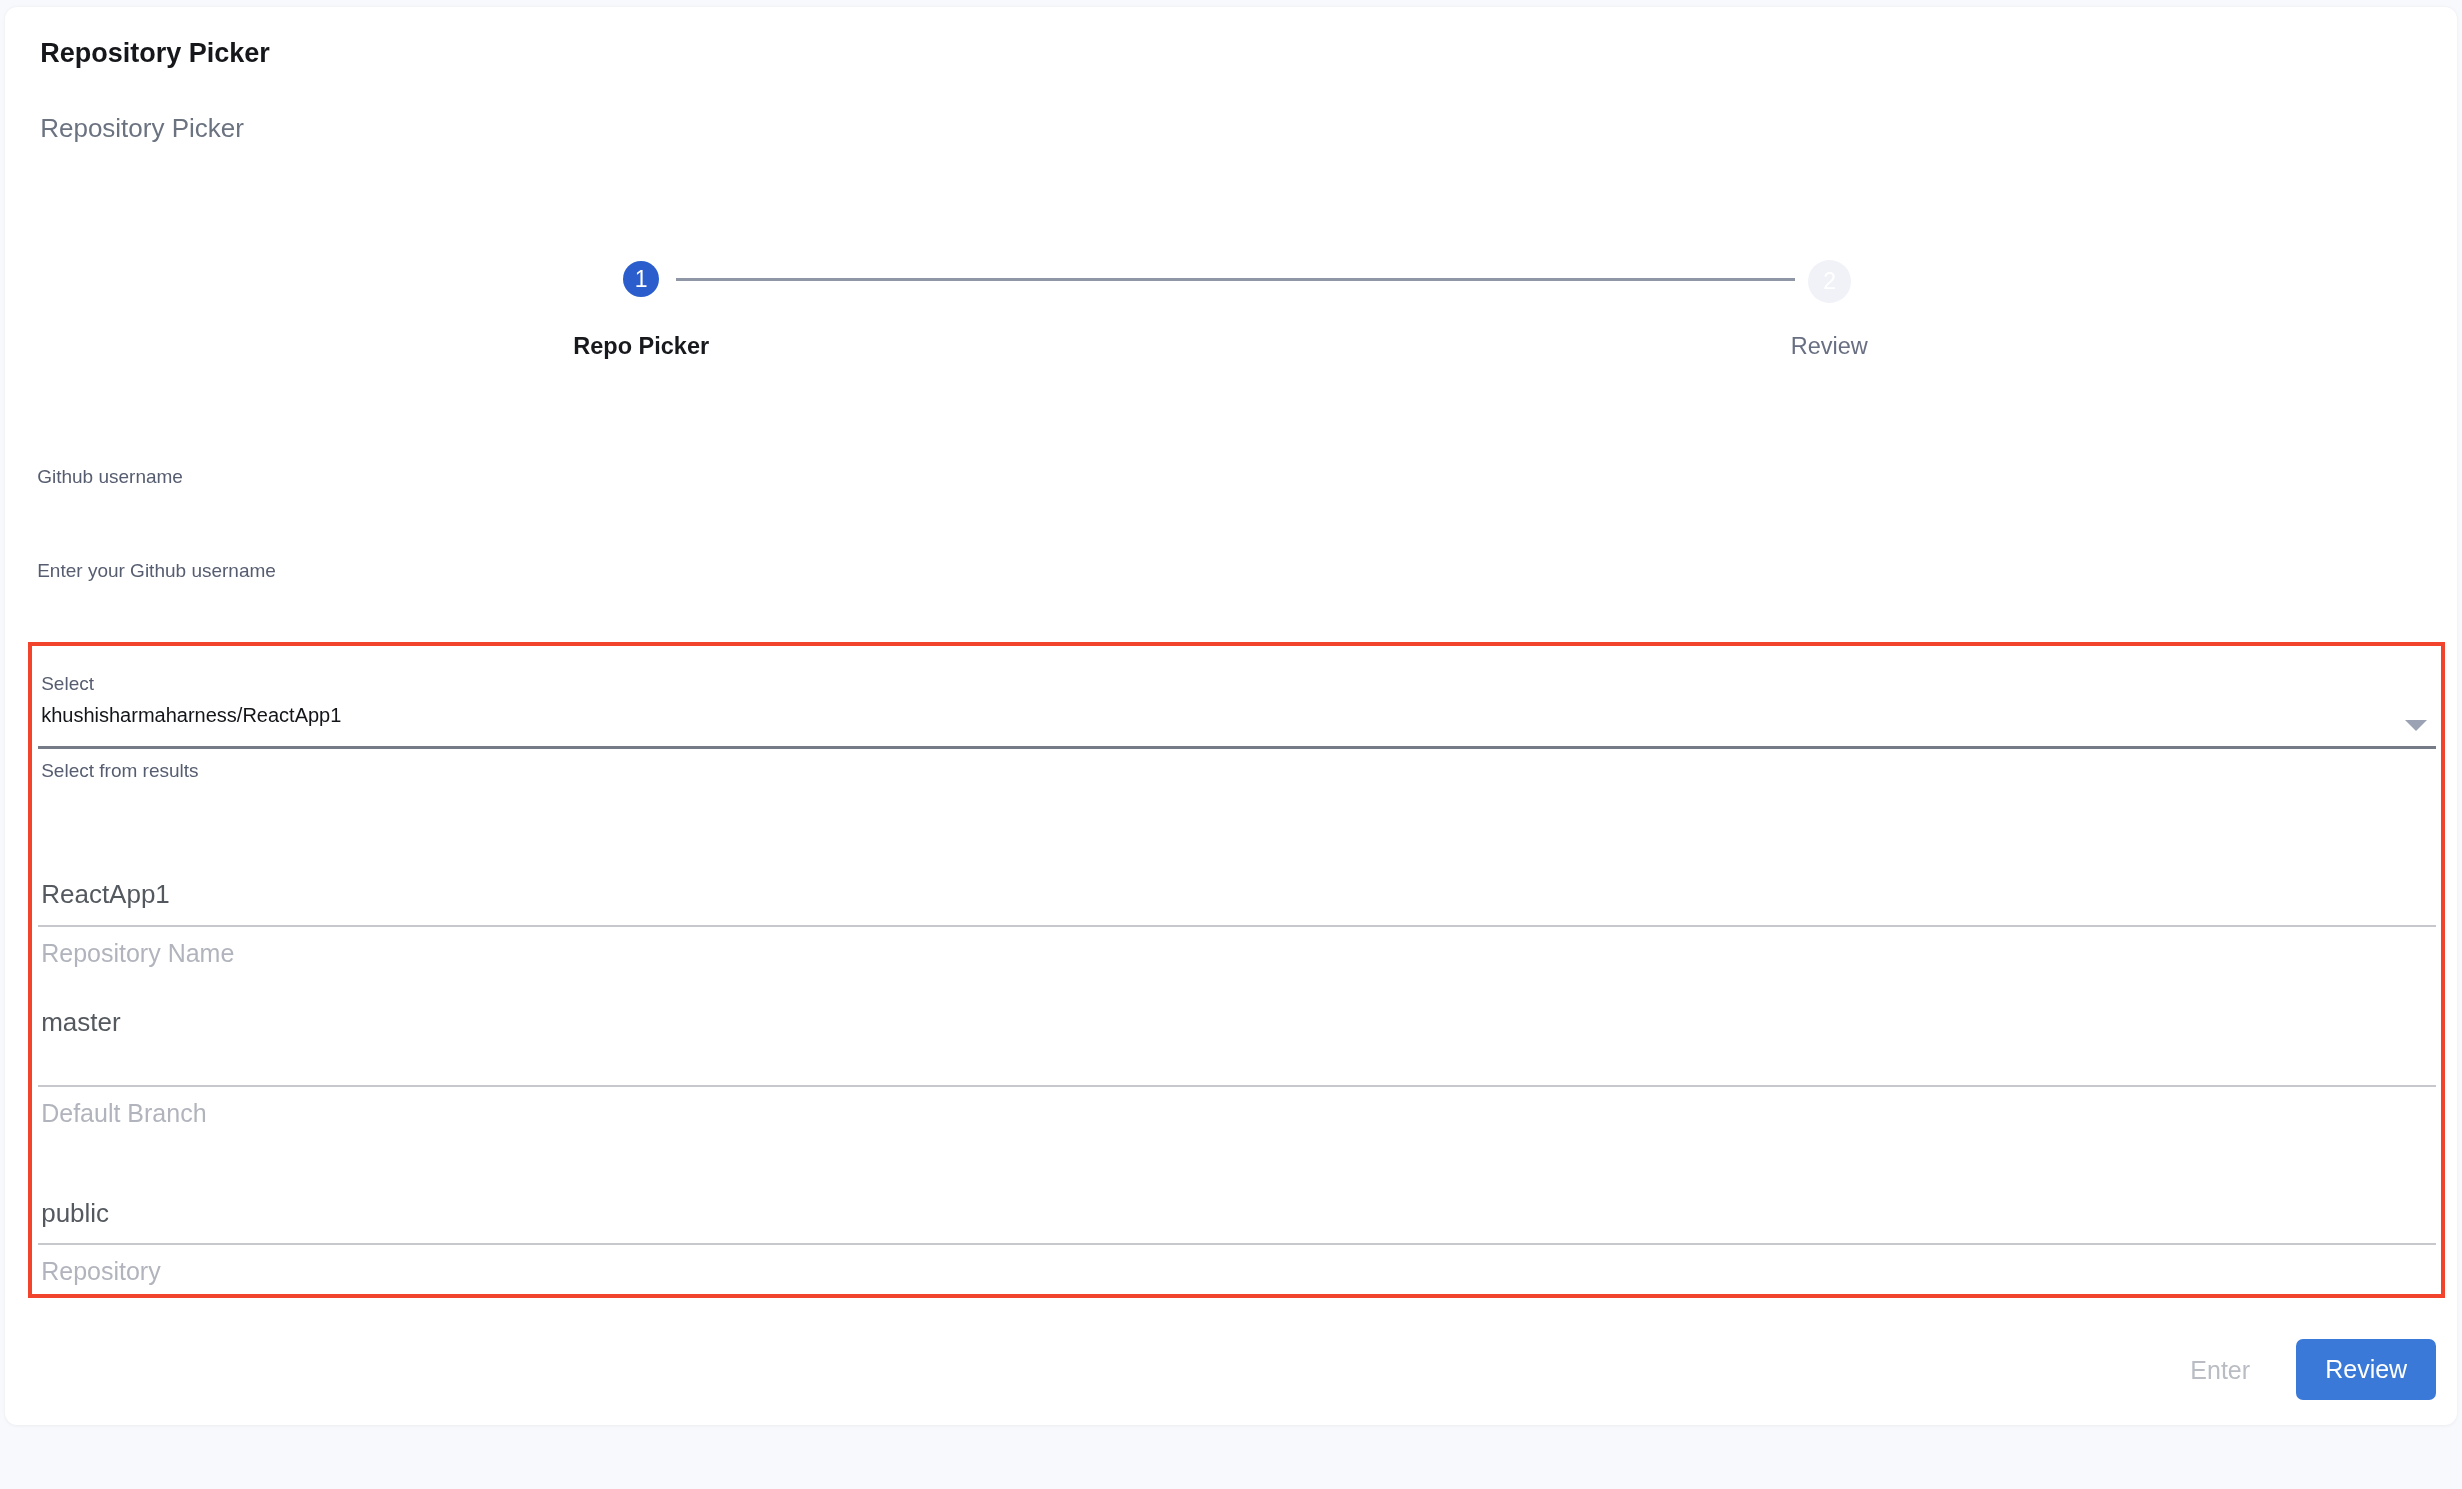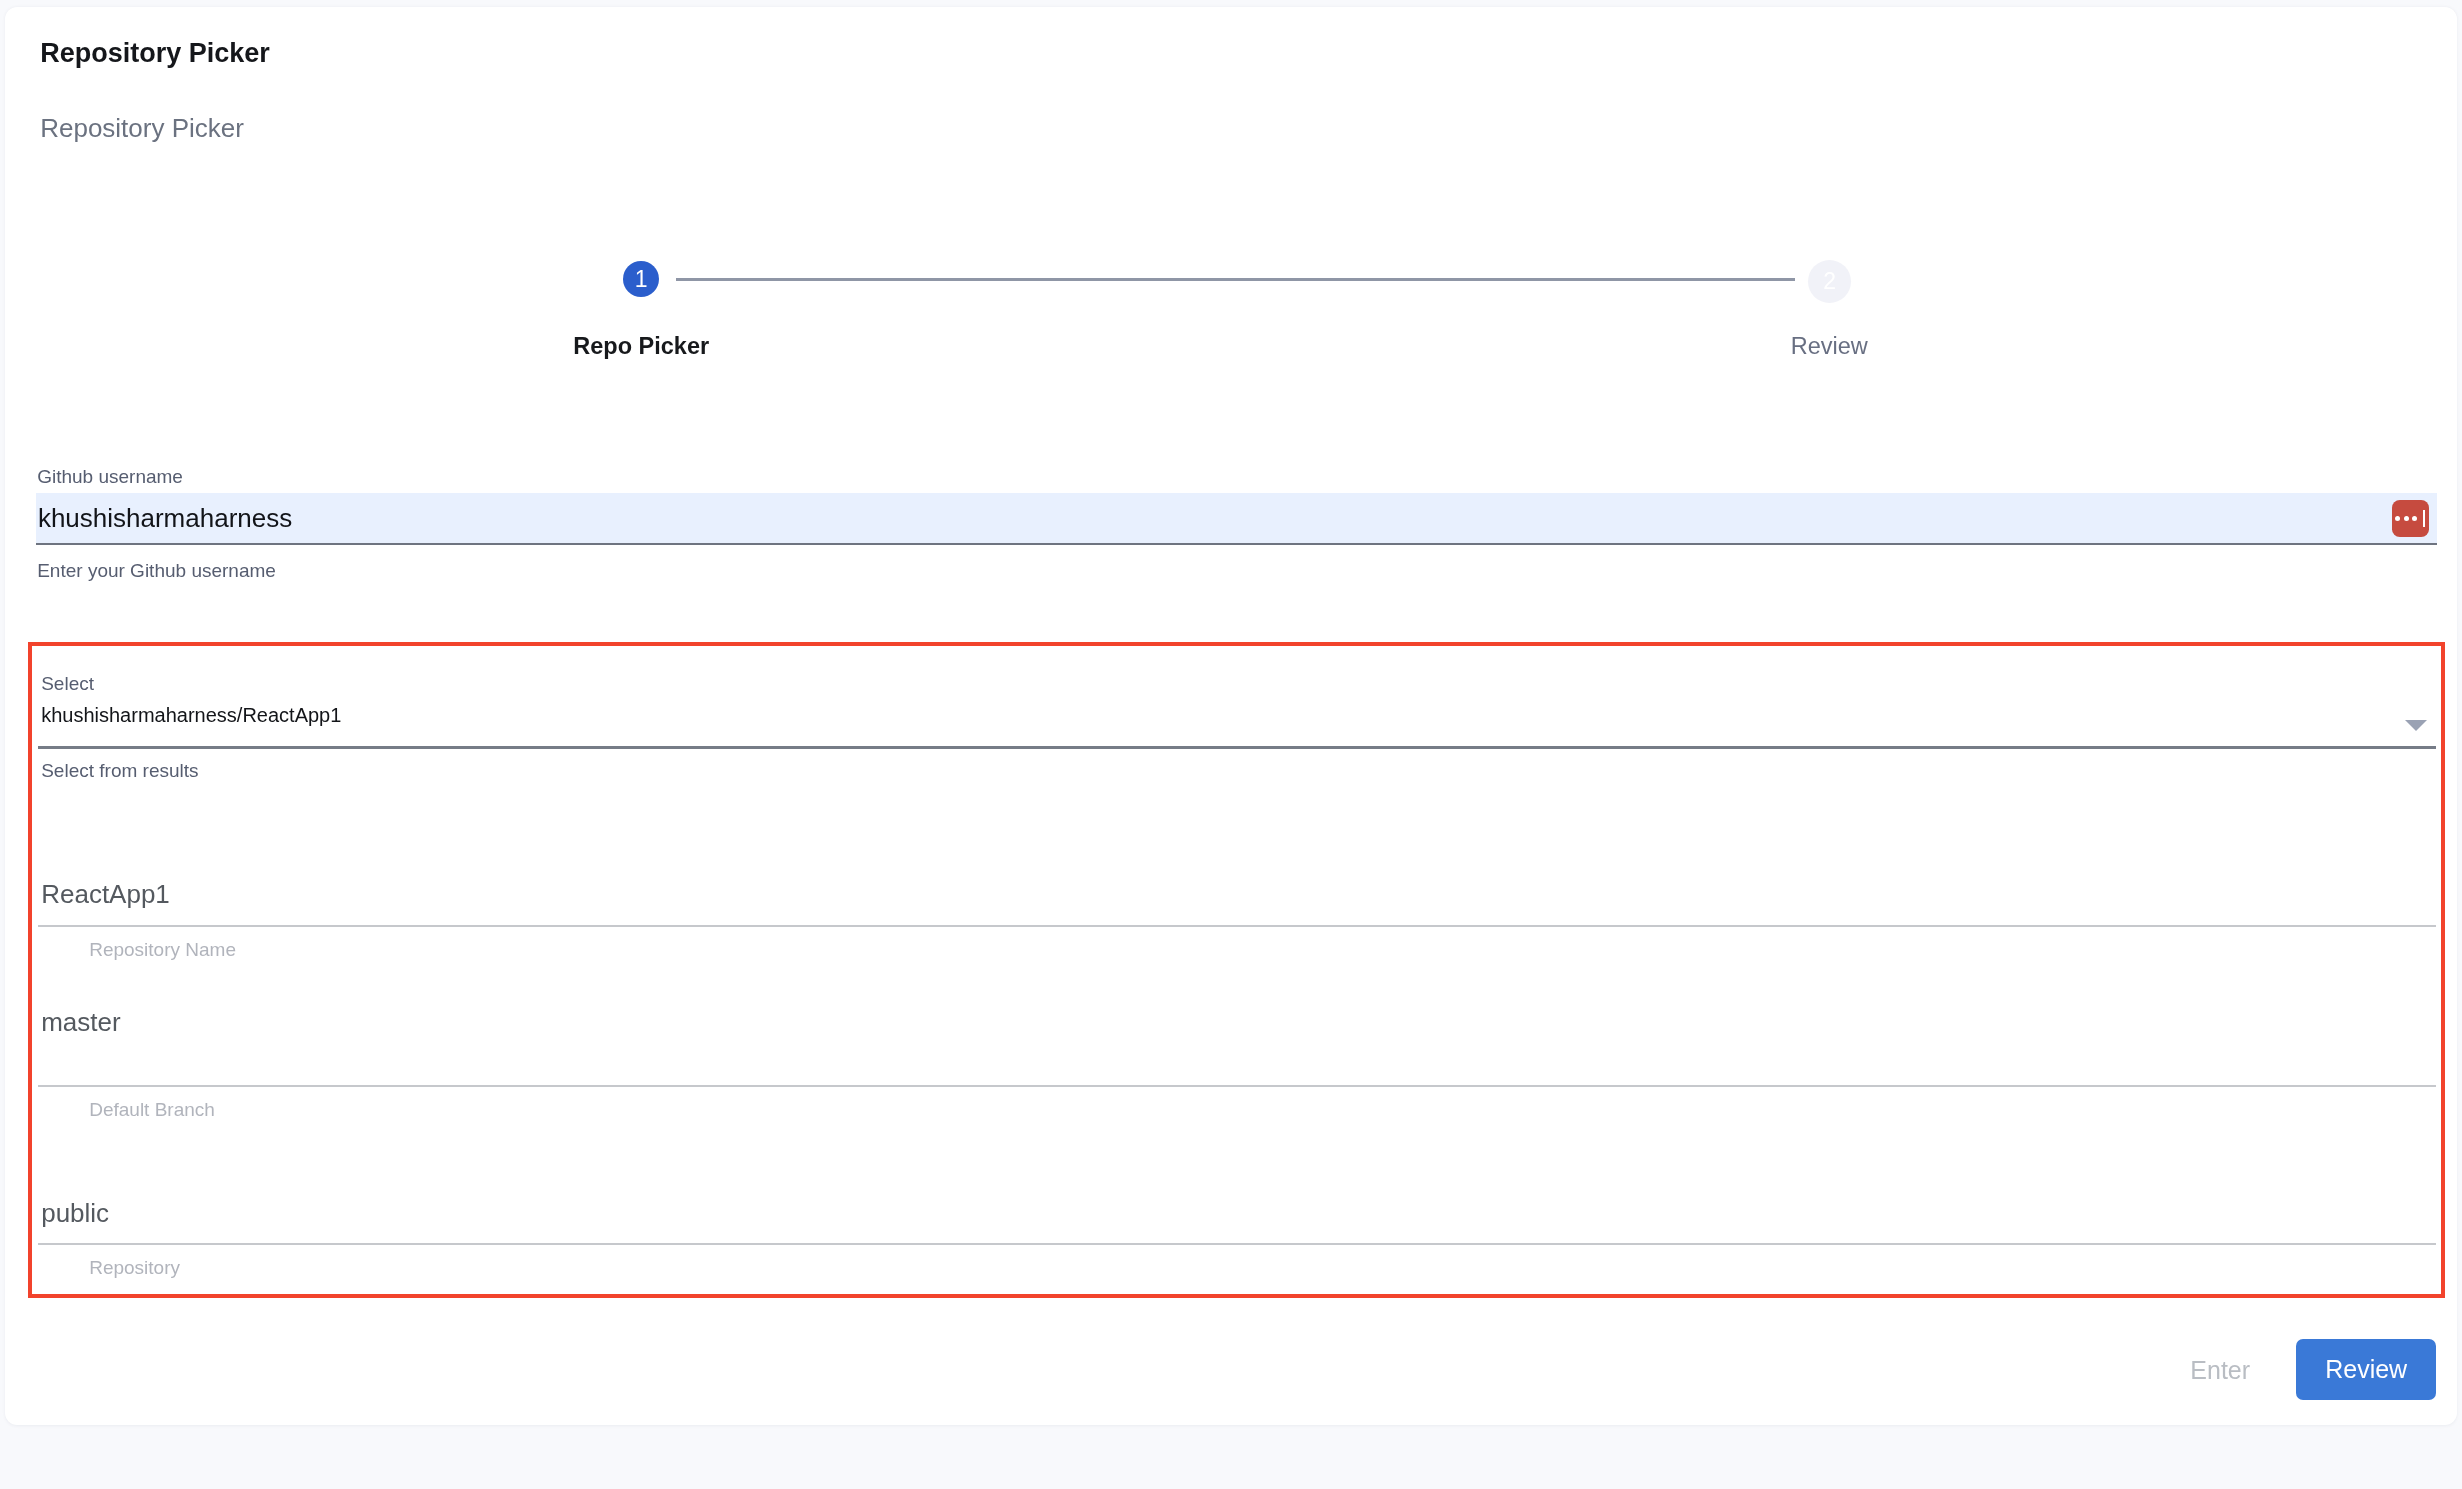--- a/index.html
+++ b/index.html
@@ -24,21 +24,21 @@
 
   
   .step-circle { border-radius:50%; display:flex; align-items:center; justify-content:center; color:#ffffff; }
   .step-circle.active { left:618px; top:254px; width:36px; height:36px; background:#2b5ecc; font-size:23px; }
   .step-circle.upcoming { left:1803px; top:253px; width:43px; height:43px; background:#f1f2f8; font-size:23px; }
   .step-connector { left:671px; top:271px; width:1119px; height:2.6px; background:#8f96a6; }
   .step-label-1 { left:505px; top:326px; width:262px; text-align:center; font-size:23.5px; font-weight:bold; color:#17191c; }
   .step-label-2 { left:1693px; top:326px; width:262px; text-align:center; font-size:23.5px; color:#686f82; }
 
   .field-label { font-size:19px; color:#565d70; }
-  .field-label-muted { font-size:19px; color:#b1b4bc;margin-left:48px; }
+  .field-label-muted { font-size:25px; color:#b1b4bc; }
   .field-value { font-size:26px; color:#54595f; }
 
   
   .gh-label { left:32px; top:459px; }
   .gh-input-wrap {
     left:31px; top:486px; width:2401px; height:52px;
     background:#e8f0fe;
     border-bottom:2.6px solid #6e7480;
   }
   .gh-input {
@@ -118,29 +118,20 @@
     <span>1</span>
   </div>
   <div class="abs step-connector"></div>
   <div class="abs step-circle upcoming">
     <span>2</span>
   </div>
   <div class="abs step-label-1">Repo Picker</div>
   <div class="abs step-label-2">Review</div>
 
   <div class="abs field-label gh-label">Github username</div>
-  <div class="abs gh-input-wrap">
-    <input class="gh-input" type="text" readonly="" value="khushisharmaharness" style="">
-    <div class="lp-icon">
-      <span class="lp-dot"></span>
-      <span class="lp-dot"></span>
-      <span class="lp-dot"></span>
-      <span class="lp-bar"></span>
-    </div>
-  </div>
   <div class="abs field-label gh-helper">Enter your Github username</div>
 
   <div class="abs highlight-box"></div>
 
   <div class="abs select-row"></div>
   <div class="abs field-label select-label">Select</div>
   <div class="abs select-value">khushisharmaharness/ReactApp1</div>
   <div class="abs select-caret"></div>
   <div class="abs select-underline"></div>
   <div class="abs field-label select-helper">Select from results</div>

